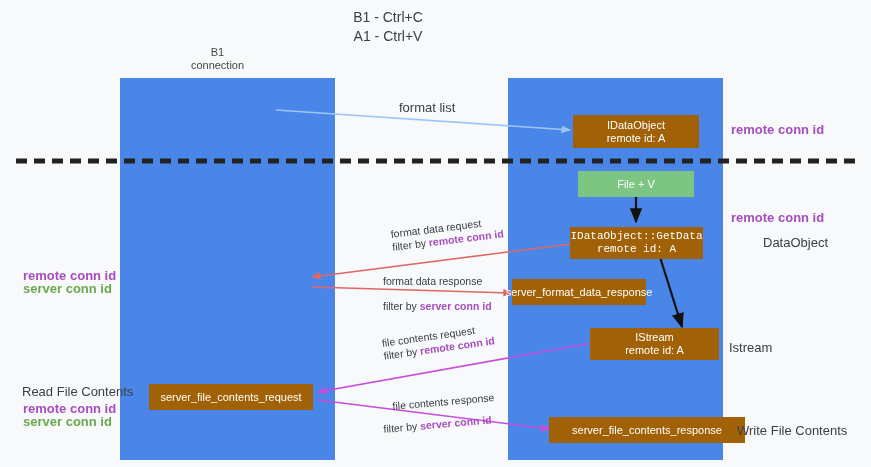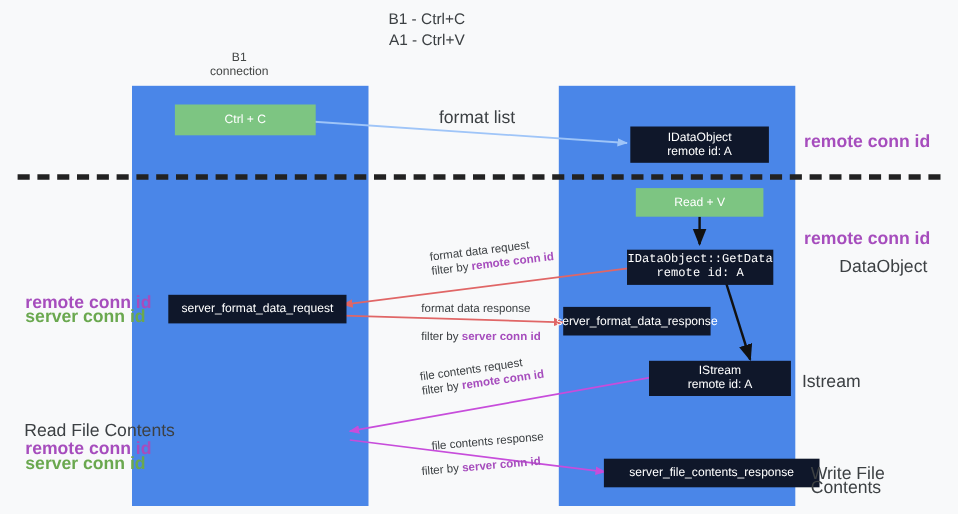--- a/index.html
+++ b/index.html
@@ -25,26 +25,26 @@
   .box{
     position:absolute;
     display:flex;align-items:center;justify-content:center;
     text-align:center;
     color:#ffffff;
     font-size:11px;line-height:13px;
     white-space:pre-line;
     box-sizing:border-box;
   }
   .box.green{background:#7dc582;}
-  .box.orange{background:#0f172a;}
+  .box.orange{background:#a16207;}
 
   
   .txt{
     position:absolute;
-    font-size:16px;line-height:13px;
+    font-size:13px;line-height:13px;
     white-space:pre-line;
   }
   .txt.purple{color:#a64dbd;font-weight:bold;}
   .txt.green{color:#6aa84f;font-weight:bold;}
   .txt.dark{color:#3c4043;}
 
   .title{
     position:absolute;left:0;top:8px;width:776px;
     text-align:center;font-size:14px;line-height:19px;
     color:#3c4043;white-space:pre-line;
@@ -103,37 +103,36 @@
 
     <line x1="660" y1="257" x2="682" y2="327" stroke="#111111" stroke-width="2.2" marker-end="url(#ah-black)"></line>
 
     <line x1="592" y1="343" x2="318" y2="392" stroke="#c74ddb" stroke-width="1.6" marker-end="url(#ah-mag)"></line>
 
     <line x1="318" y1="400" x2="550" y2="429" stroke="#c74ddb" stroke-width="1.6" marker-end="url(#ah-mag)"></line>
 
     <line x1="697" y1="257" x2="697" y2="327" stroke="#111111" stroke-width="2.2" opacity="0"></line>
   </svg>
 
-  <div class="box green" style="left:159px;top:95px;width:128px;height:28px;">Ctrl + C</div>
 
   <div class="box orange" style="left:573px;top:115px;width:126px;height:33px;">IDataObject
 remote id: A</div>
 
-  <div class="box green" style="left:578px;top:171px;width:116px;height:26px;">Read + V</div>
+  <div class="box green" style="left:578px;top:171px;width:116px;height:26px;">File + V</div>
 
   <div class="box orange" style="left:570px;top:227px;width:133px;height:32px;font-family:Liberation Mono, monospace;">IDataObject::GetData
 remote id: A</div>
 
-  <div class="box orange" style="left:153px;top:268px;width:162px;height:26px;">server_format_data_request</div>
 
   <div class="box orange" style="left:512px;top:279px;width:134px;height:26px;">server_format_data_response</div>
 
   <div class="box orange" style="left:590px;top:328px;width:129px;height:32px;">IStream
 remote id: A</div>
 
+  <div class="box orange" style="left:149px;top:384px;width:164px;height:26px;">server_file_contents_request</div>
 
   <div class="box orange" style="left:549px;top:417px;width:196px;height:26px;">server_file_contents_response</div>
 
   <div class="txt dark" style="left:399px;top:101px;">format list</div>
 
   <div class="rotlabel" style="left:390px;top:228px;transform:rotate(-7deg);">
     <div><span>format data request</span></div>
     <div><span>filter by </span><b class="p">remote conn id</b></div>
   </div>
 

